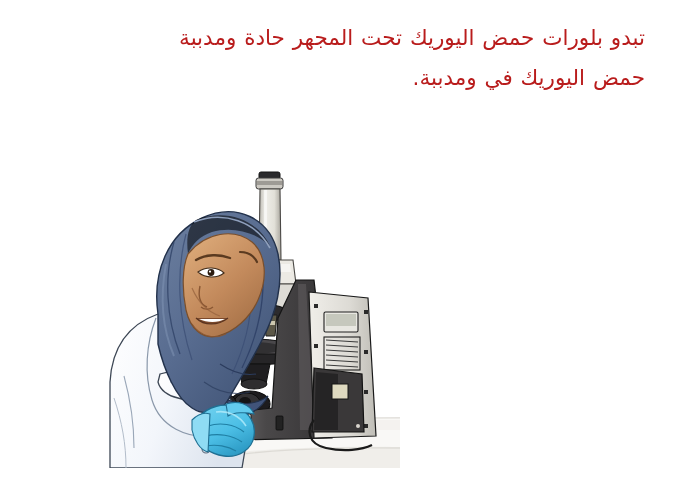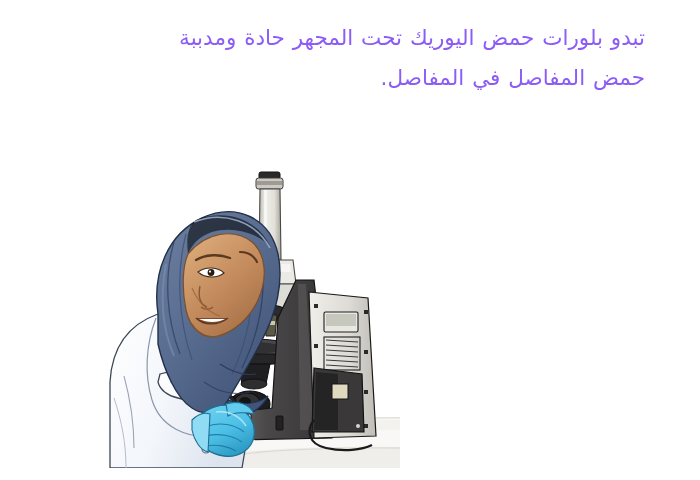--- a/index.html
+++ b/index.html
@@ -23,21 +23,21 @@
   }
 
   
   #caption {
     position: absolute;
     top: 18px;
     right: 55px;
     left: 55px;
     direction: rtl;
     text-align: right;
-    color: #8b5cf6;
+    color: #b91c1c;
     font-family: "DejaVu Sans", "Liberation Sans", sans-serif;
     font-size: 21.5px;
     line-height: 40px;
     font-weight: 400;
     letter-spacing: 0px;
     word-spacing: 1px;
   }
   #caption .line {
     display: block;
     white-space: nowrap;
@@ -56,21 +56,21 @@
   }
   #illustration svg { display: block; }
 </style>
 </head>
 <body>
 
 <div id="page">
 
   <div id="caption">
     <span class="line l1">تبدو بلورات حمض اليوريك تحت المجهر حادة ومدببة</span>
-    <span class="line l3">حمض المفاصل في المفاصل.</span>
+    <span class="line l3">حمض اليوريك في ومدببة.</span>
   </div>
 
   <div id="illustration">
     <svg width="300" height="300" viewBox="0 0 300 300" xmlns="http://www.w3.org/2000/svg">
 
       <defs>
         <linearGradient id="coatGrad" x1="0" y1="0" x2="1" y2="0.4">
           <stop offset="0%" stop-color="#ffffff"></stop>
           <stop offset="55%" stop-color="#f3f6fb"></stop>
           <stop offset="100%" stop-color="#dde4ee"></stop>

